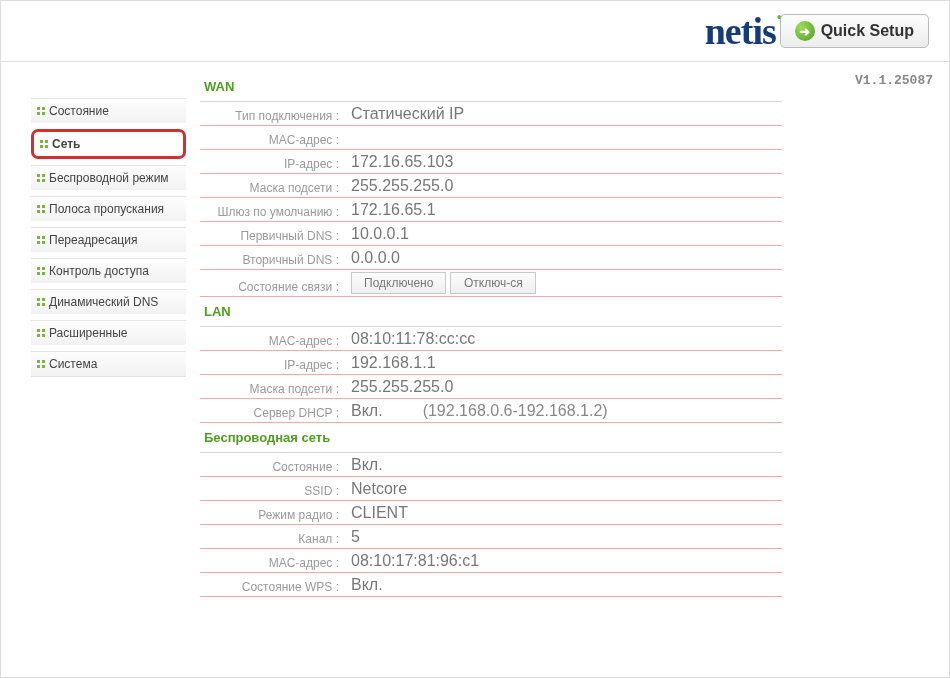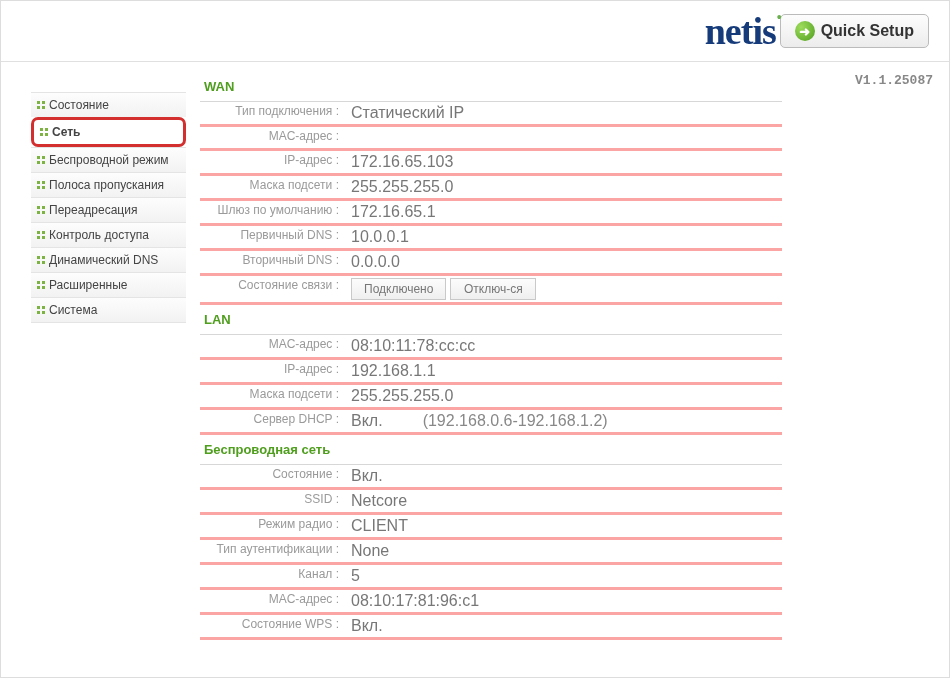--- a/index.html
+++ b/index.html
@@ -65,20 +65,21 @@
   .nav-item {
     padding: 5px 6px;
     font-size: 12px;
     color: #444;
     cursor: pointer;
     border-top: 1px solid #e4e4e4;
     background: linear-gradient(#fdfdfd,#f2f2f2);
     display: flex;
     align-items: center;
     gap: 4px;
+    margin-top: 6px;
   }
   .nav-item:last-of-type { border-bottom: 1px solid #e4e4e4; }
   .nav-bullet {
     width: 8px; height: 8px;
     display: inline-block;
     background:
       linear-gradient(#7cb342,#7cb342) top left/3px 3px no-repeat,
       linear-gradient(#7cb342,#7cb342) top right/3px 3px no-repeat,
       linear-gradient(#7cb342,#7cb342) bottom left/3px 3px no-repeat,
       linear-gradient(#7cb342,#7cb342) bottom right/3px 3px no-repeat;
@@ -115,22 +116,22 @@
   }
   .section-title {
     color: #4f9e1e;
     font-weight: bold;
     font-size: 13px;
     padding: 7px 4px;
     border-bottom: 1px solid #d7d7d7;
   }
   .row {
     display: flex;
-    align-items: flex-start;
-    border-bottom: 3px solid #fca5a5;
+    align-items: flex-end;
+    border-bottom: 1px solid #fca5a5;
     min-height: 24px;
     padding: 2px 0;
   }
   .row .label {
     width: 145px;
     text-align: right;
     color: #9a9a9a;
     padding-right: 6px;
     font-size: 12px;
   }
@@ -278,24 +279,20 @@
       </div>
     <div class="row">
         <div class="label">SSID :</div>
         <div class="value">Netcore</div>
       </div>
     <div class="row">
         <div class="label">Режим радио :</div>
         <div class="value">CLIENT</div>
       </div>
     <div class="row">
-        <div class="label">Тип аутентификации :</div>
-        <div class="value">None</div>
-      </div>
-    <div class="row">
         <div class="label">Канал :</div>
         <div class="value">5</div>
       </div>
     <div class="row">
         <div class="label">MAC-адрес :</div>
         <div class="value">08:10:17:81:96:c1</div>
       </div>
     <div class="row">
         <div class="label">Состояние WPS :</div>
         <div class="value">Вкл.</div>

